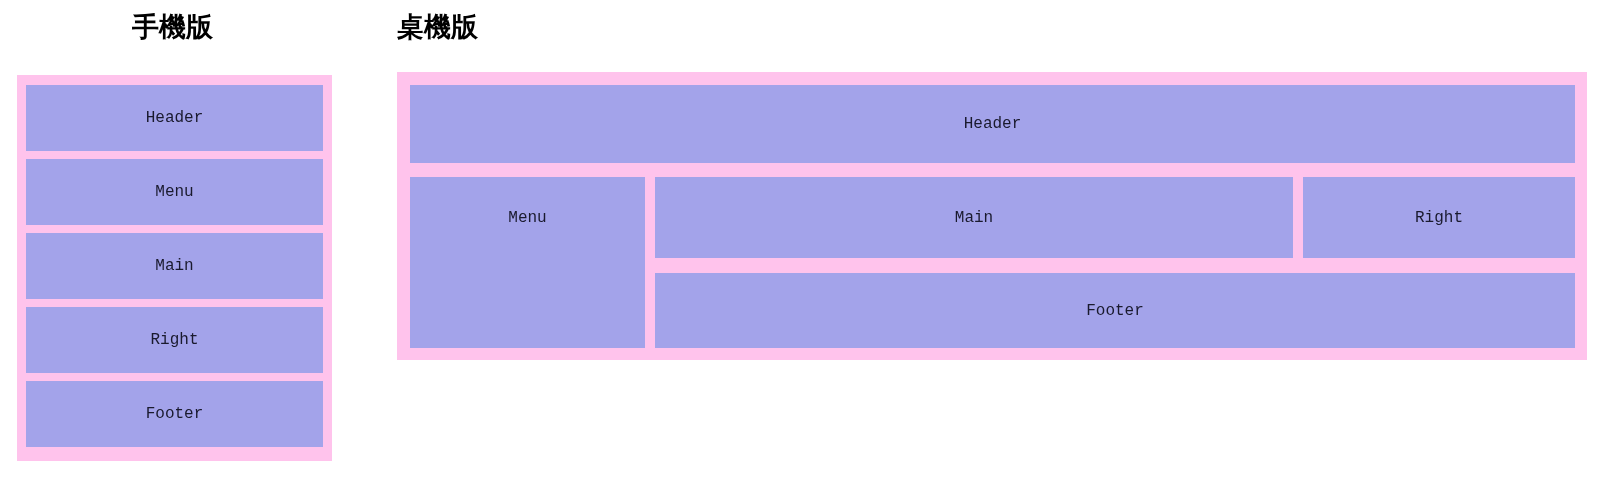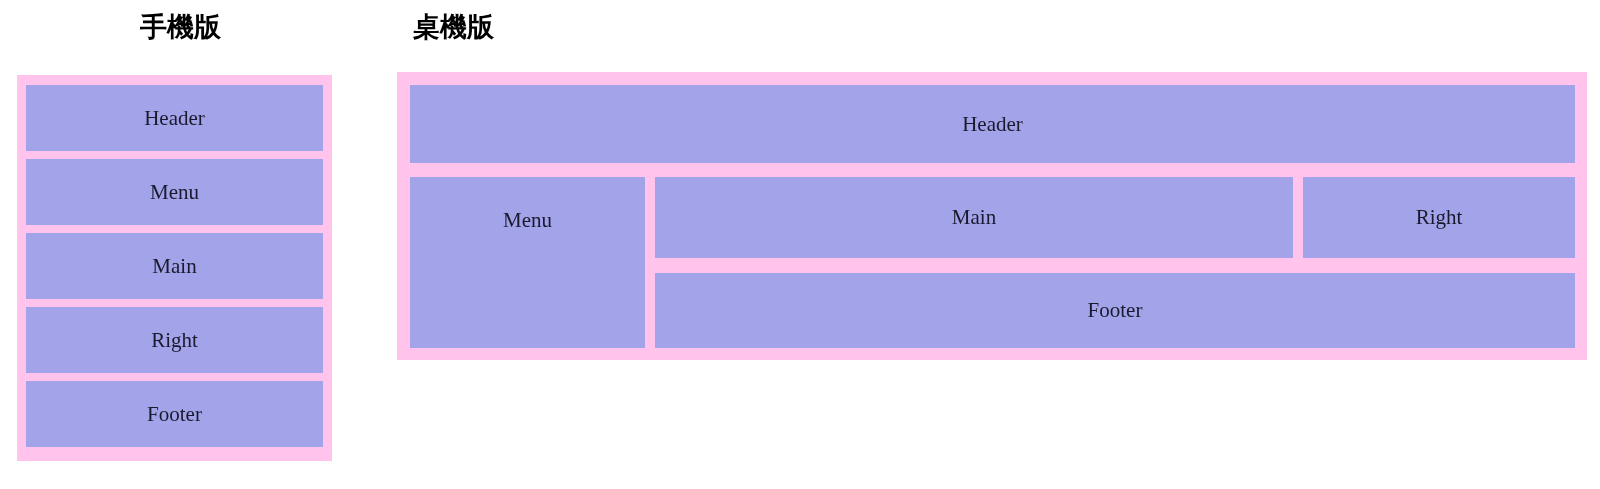--- a/index.html
+++ b/index.html
@@ -19,36 +19,35 @@
 
   
   .section-title {
     position: absolute;
     font-family: "Liberation Sans", "DejaVu Sans", sans-serif;
     font-weight: bold;
     font-size: 27px;
     color: #000000;
     line-height: 1;
     white-space: nowrap;
-    padding-left: 16px;
   }
   #title-mobile  { left: 0px;   top: 14px; width: 345px;  text-align: center; }
   #title-desktop { left: 397px; top: 14px; width: 1190px; text-align: left; }
 
   
   .pink-frame {
     position: absolute;
     background: var(--pink);
   }
   .cell {
     position: absolute;
     background: var(--purple);
     color: #1a1a2e;
-    font-family: Liberation Serif, serif;
-    font-size: 21px;
+    font-family: Liberation Mono, monospace;
+    font-size: 16px;
     line-height: 1;
     text-align: center;
     white-space: nowrap;
   }
   
   .cell.vcenter {
     display: flex;
     align-items: center;
     justify-content: center;
   }

